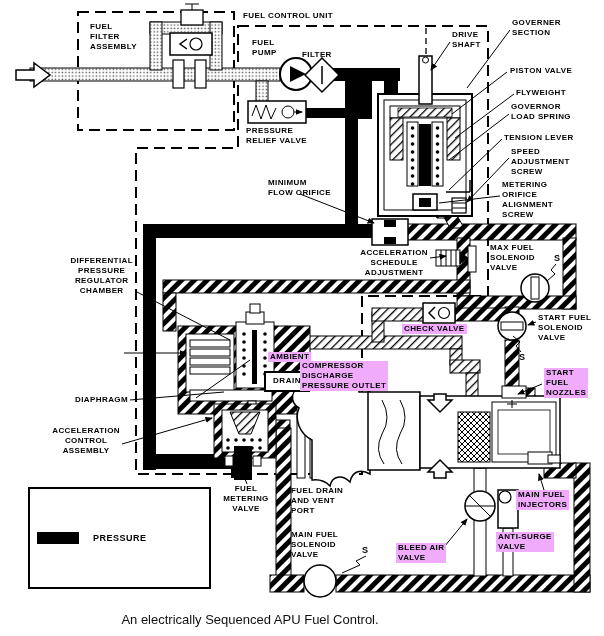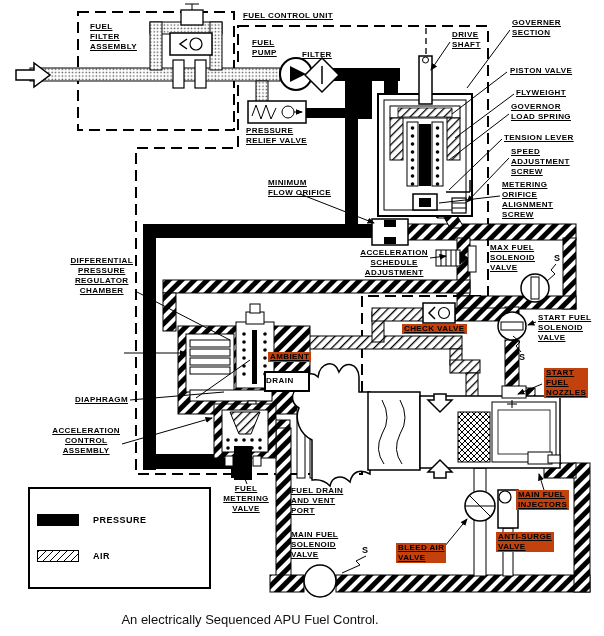--- a/index.html
+++ b/index.html
@@ -1,26 +1,26 @@
 <!DOCTYPE html>
 <html><head>
 <meta charset="utf-8">
 <style>
   html,body{margin:0;padding:0;background:#fff;}
   #stage{position:relative;width:604px;height:636px;background:#fff;overflow:hidden;
          font-family:"Liberation Sans",sans-serif;}
   svg{position:absolute;left:0;top:0;}
   .lbl{position:absolute;font:bold 8px/10px "Liberation Sans",sans-serif;color:#000;
-       letter-spacing:.4px;white-space:pre-line;text-decoration:underline;}
+       letter-spacing:.4px;white-space:pre-line;}
   .r{text-align:center;}
   .c{text-align:center;}
-  .wbg{background:#c2410c;padding:0 2px;}
+  .wbg{background:#f0abfc;padding:0 2px;}
   .sbadge{position:absolute;font:bold 9px/9px "Liberation Sans",sans-serif;color:#000;}
   #drain-box{position:absolute;left:264px;top:371px;width:42px;height:17px;border:2px solid #000;
-             background:#fff;font:bold 8px/15px "Liberation Sans",sans-serif;letter-spacing:.5px;}
+             background:#fff;font:bold 8px/15px "Liberation Sans",sans-serif;text-align:center;letter-spacing:.5px;}
   #legend{position:absolute;left:28px;top:487px;width:183px;height:102px;border:2px solid #000;
           background:#fff;display:flex;flex-direction:column;justify-content:space-evenly;padding:2px 0;box-sizing:border-box;}
   .lg-row{display:flex;align-items:center;padding-left:7px;}
   .sw{width:42px;height:12px;margin-right:14px;box-sizing:border-box;}
   .sw-pressure{background:#000;}
   .sw-metered{border:1px solid #000;background:repeating-linear-gradient(135deg,#000 0 4px,#fff 4px 8px);}
   .sw-air{border:1px solid #000;background:repeating-linear-gradient(135deg,#000 0 1px,#fff 1px 5px);}
   .sw-drain{border:1px solid #000;background:#fff;}
   .sw-supply{border:1px solid #000;background-color:#fff;
              background-image:radial-gradient(#555 .8px,transparent .9px);background-size:3px 3px;}
@@ -372,20 +372,23 @@
 PRESSURE
 REGULATOR
 CHAMBER</div>
 <div class="lbl wbg" style="left:402px;top:324px">CHECK VALVE</div>
 <div class="lbl" style="left:538px;top:313px">START FUEL
 SOLENOID
 VALVE</div>
 <div class="sbadge" style="left:519px;top:353px">S</div>
 <div class="lbl wbg" style="left:268px;top:352px">AMBIENT</div>
 <div id="drain-box">DRAIN</div>
+<div class="lbl wbg" style="left:300px;top:361px">COMPRESSOR
+DISCHARGE
+PRESSURE OUTLET</div>
 <div class="lbl r" style="right:476px;top:395px">DIAPHRAGM</div>
 <div class="lbl wbg" style="left:544px;top:368px">START
 FUEL
 NOZZLES</div>
 <div class="lbl r" style="right:484px;top:426px">ACCELERATION
 CONTROL
 ASSEMBLY</div>
 <div class="lbl c" style="left:218px;top:484px;width:56px">FUEL
 METERING
 VALVE</div>
@@ -401,21 +404,17 @@
 <div class="lbl wbg" style="left:496px;top:532px">ANTI-SURGE
 VALVE</div>
 <div class="lbl wbg" style="left:516px;top:490px">MAIN FUEL
 INJECTORS</div>
 
 <div id="legend">
   <div class="lg-row">
     <div class="sw sw-pressure"></div>
     <span class="lg-txt">PRESSURE</span>
   </div>
-  <div class="lg-row">
-    <div class="sw sw-air"></div>
-    <span class="lg-txt">AIR</span>
-  </div>
 </div>
 
 <div id="caption">An electrically Sequenced APU Fuel Control.</div>
 
 </div>
 
 </body></html>

